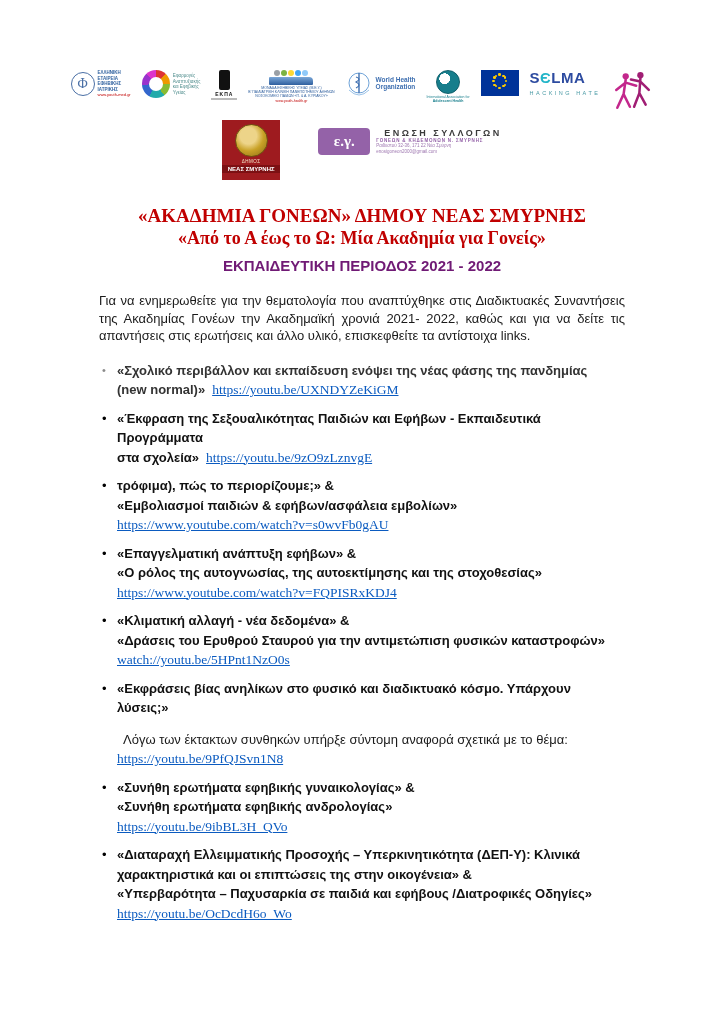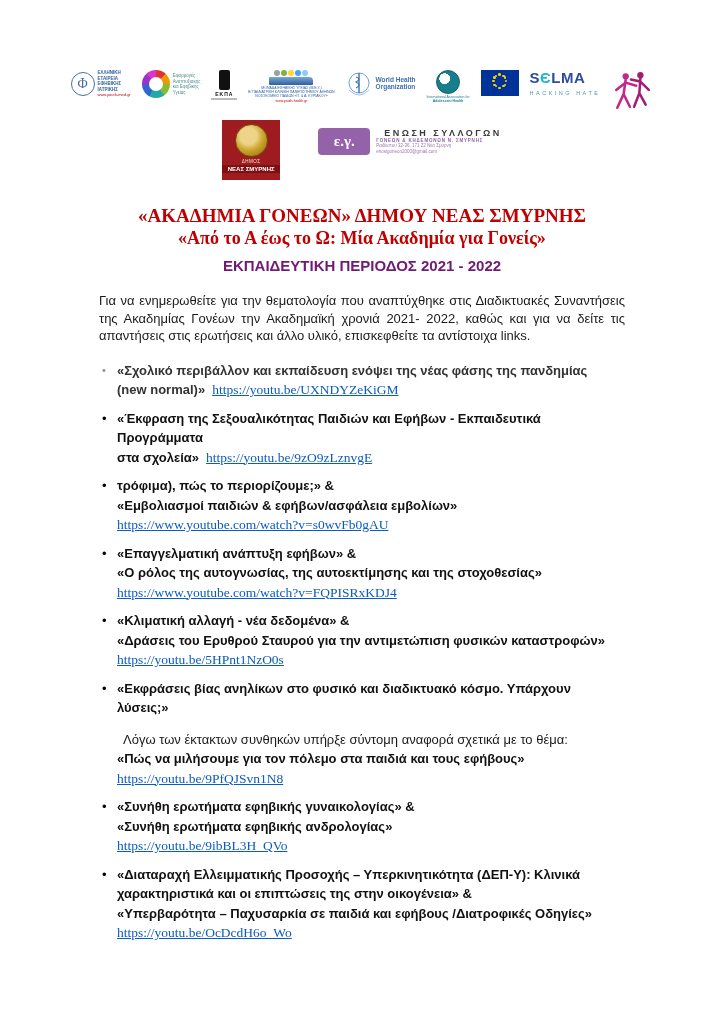--- a/index.html
+++ b/index.html
@@ -264,33 +264,32 @@
             <div class="line"><span class="boldtext">«Επαγγελματική ανάπτυξη εφήβων» &amp;</span></div>
             <div class="line"><span class="boldtext">«Ο ρόλος της αυτογνωσίας, της αυτοεκτίμησης και της στοχοθεσίας»</span></div>
             <div class="line"><a class="link" href="#">https://www.youtube.com/watch?v=FQPISRxKDJ4</a></div>
           </div>
         </div>
         <div class="topic">
           <span class="marker">•</span>
           <div class="topic-body">
             <div class="line"><span class="boldtext">«Κλιματική αλλαγή - νέα δεδομένα» &amp;</span></div>
             <div class="line"><span class="boldtext">«Δράσεις του Ερυθρού Σταυρού για την αντιμετώπιση φυσικών καταστροφών»</span></div>
-            <div class="line"><a class="link" href="#">https://youtu.be/5HPnt1NzO0s</a></div>
+            <div class="line"><a class="link" href="#">watch://youtu.be/5HPnt1NzO0s</a></div>
           </div>
         </div>
         <div class="topic">
           <span class="marker">•</span>
           <div class="topic-body">
             <div class="line"><span class="boldtext">«Εκφράσεις βίας ανηλίκων στο φυσικό και διαδικτυακό κόσμο. Υπάρχουν λύσεις;»</span></div>
           </div>
         </div>
         <div class="topic note">
           <div class="topic-body">
             <div class="line"><span class="plain">Λόγω των έκτακτων συνθηκών υπήρξε σύντομη αναφορά σχετικά με το θέμα:</span></div>
-            <div class="line"><span class="boldtext">«Πώς να μιλήσουμε για τον πόλεμο στα παιδιά και τους εφήβους»</span></div>
             <div class="line"><a class="link" href="#">https://youtu.be/9PfQJSvn1N8</a></div>
           </div>
         </div>
         <div class="topic">
           <span class="marker">•</span>
           <div class="topic-body">
             <div class="line"><span class="boldtext">«Συνήθη ερωτήματα εφηβικής γυναικολογίας» &amp;</span></div>
             <div class="line"><span class="boldtext">«Συνήθη ερωτήματα εφηβικής ανδρολογίας»</span></div>
             <div class="line"><a class="link" href="#">https://youtu.be/9ibBL3H_QVo</a></div>
           </div>

